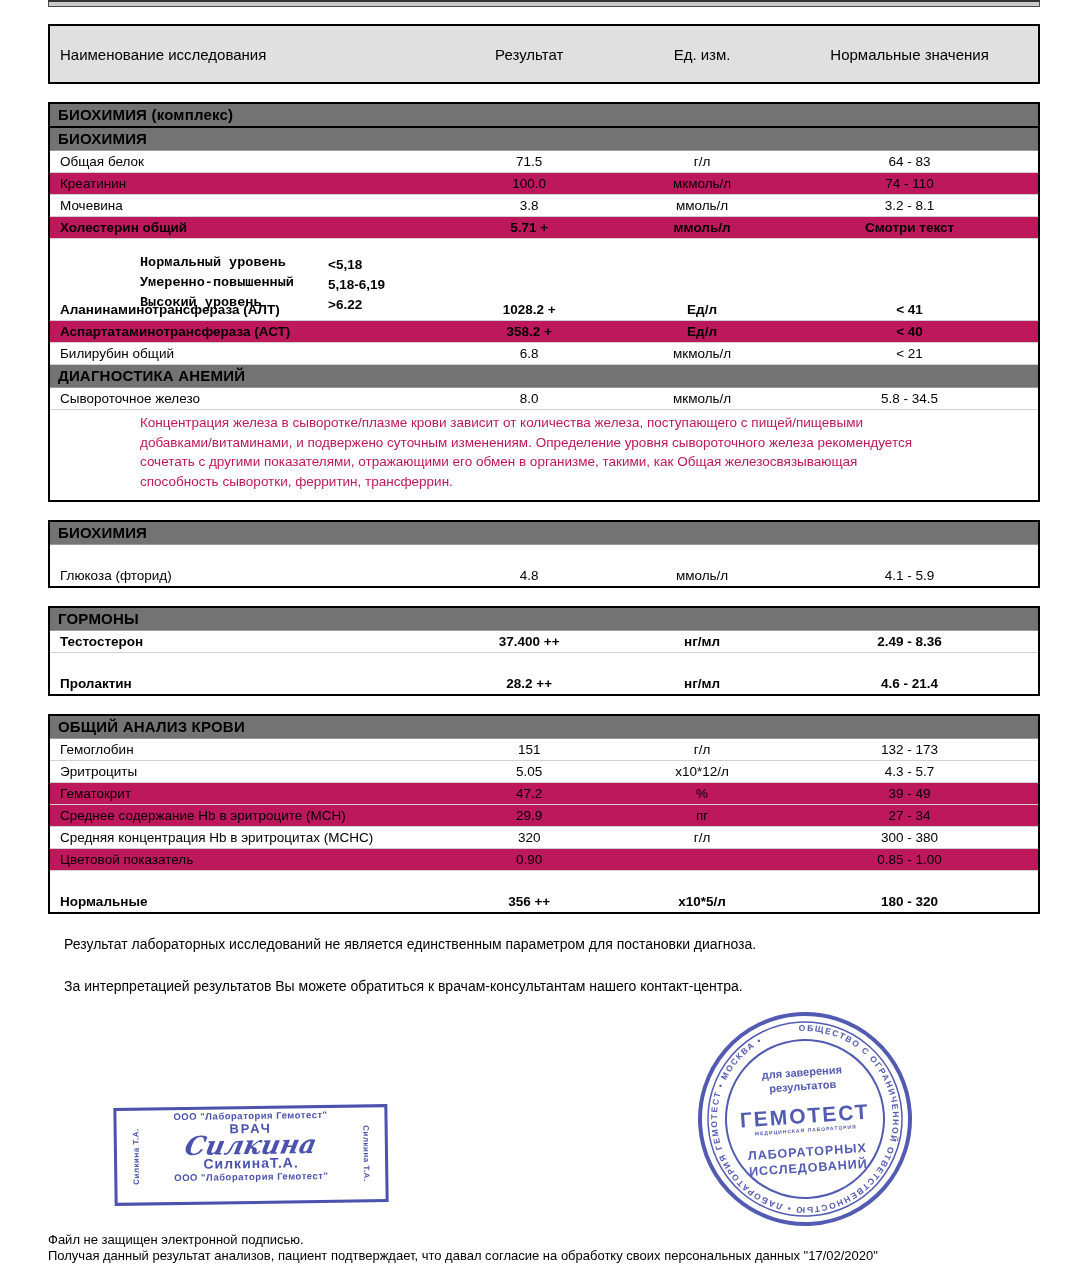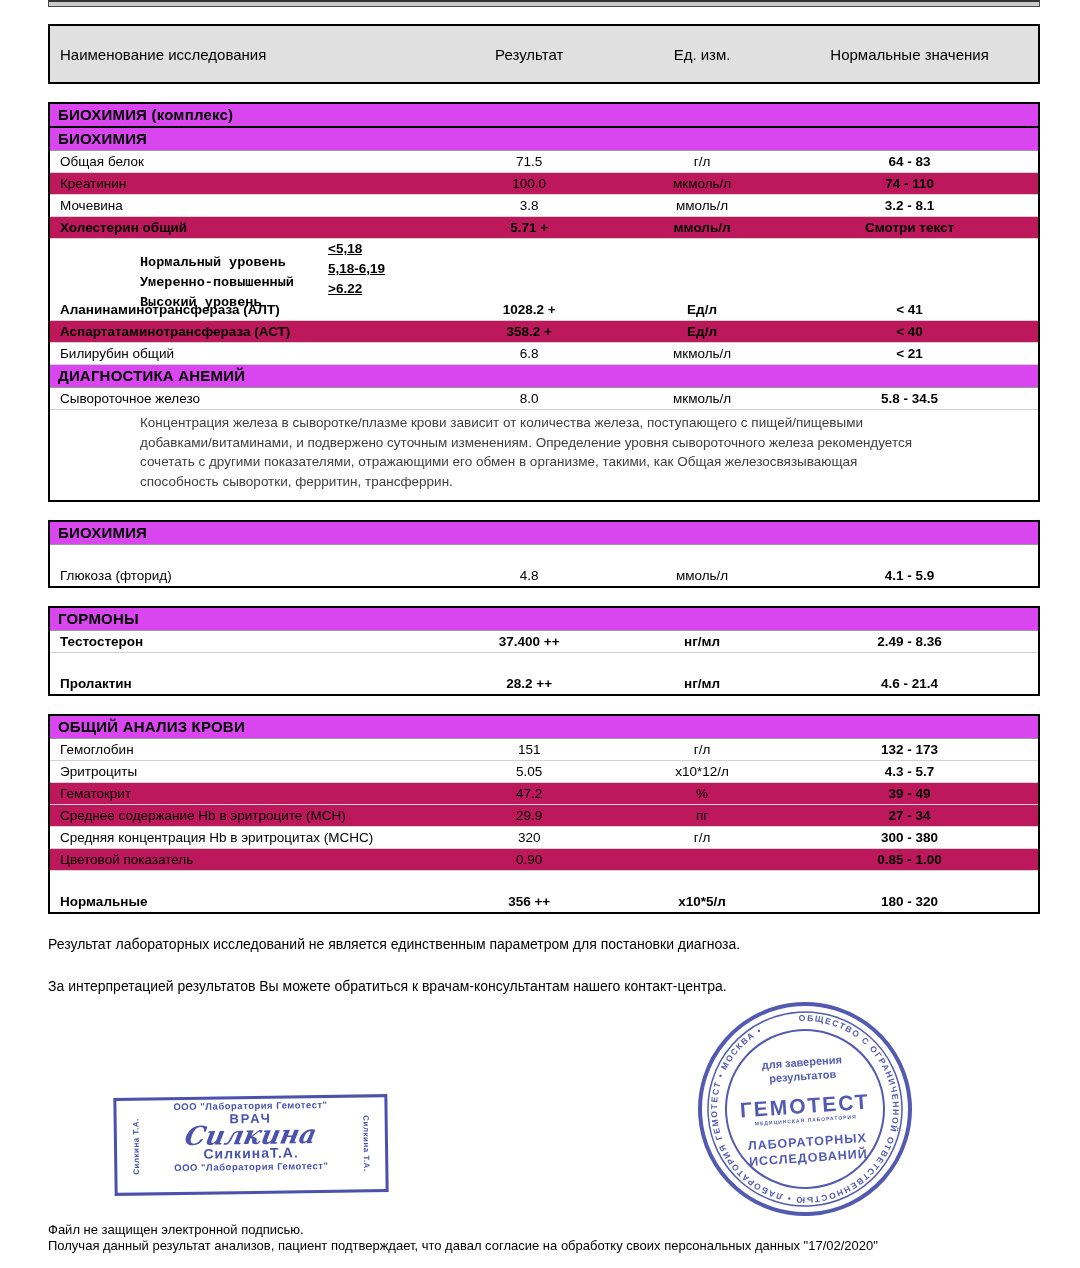--- a/index.html
+++ b/index.html
@@ -17,44 +17,44 @@
     position:relative;font-weight:normal;font-size:15px;
   }
   .header-table .cell{position:absolute;top:0;height:100%;display:flex;align-items:center;}
   .ht-name{left:10px;}
   .ht-result{left:38%;width:21%;justify-content:center;}
   .ht-unit{left:58%;width:16%;justify-content:center;}
   .ht-norm{left:76%;width:22%;justify-content:center;}
 
   .block{border:2px solid #000;margin-top:18px;background:#fff;}
   .sec-header{
-    font-weight:bold;font-size:15px;background:#d946ef;
+    font-weight:bold;font-size:15px;background:#737373;
     padding:2px 8px 3px 8px;border-bottom:1px solid #9a9a9a;letter-spacing:.2px;
   }
   .sec-header.strong{border-bottom:2px solid #000;}
 
   .trow{position:relative;height:21px;font-size:13.5px;border-bottom:1px solid #d2d2d2;}
   .trow:last-child{border-bottom:none;margin-top:20px;}
   .trow.shaded{background:#be185d;}
   .trow.bold{font-weight:bold;}
   .trow .c{position:absolute;top:0;height:100%;display:flex;align-items:center;white-space:nowrap;}
   .c-name{left:10px;}
   .c-result{left:38%;width:21%;justify-content:center;}
   .c-unit{left:58%;width:16%;justify-content:center;}
-  .c-norm{left:76%;width:22%;justify-content:center;font-weight:bold;}
+  .c-norm{left:76%;width:22%;justify-content:center;}
 
   .subrow{position:relative;height:20px;font-size:13.5px;font-weight:bold;}
   .subrow .s-label{position:absolute;left:90px;top:16px;font-family:Liberation Mono, monospace;}
-  .subrow .s-value{position:absolute;left:278px;top:2px;text-decoration:underline;}
+  .subrow .s-value{position:absolute;left:278px;top:18px;}
 
   .comment{
-    font-size:13.5px;line-height:19.5px;padding:3px 120px 9px 90px;color:#404040;
-  }
-
-  .para{font-size:14px;margin:0;}
+    font-size:13.5px;line-height:19.5px;padding:3px 120px 9px 90px;color:#be185d;
+  }
+
+  .para{font-size:14px;margin:16px;}
   .p1{margin-top:22px;}
   .p2{margin-top:26px;}
 
   .stamps{position:relative;height:212px;margin-top:6px;}
 
   
   .round-stamp{position:absolute;left:648px;top:0;width:218px;height:218px;opacity:.88;transform:rotate(-4deg);}
 
   
   .doc-stamp{

